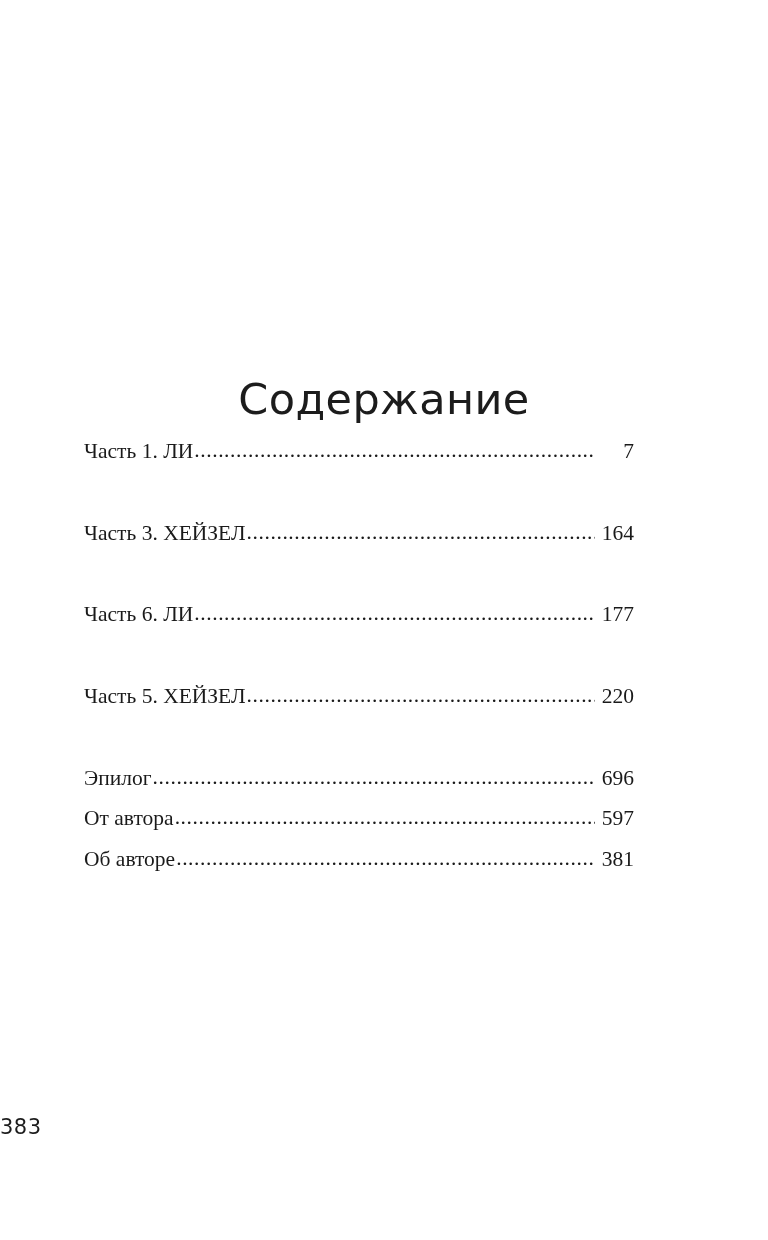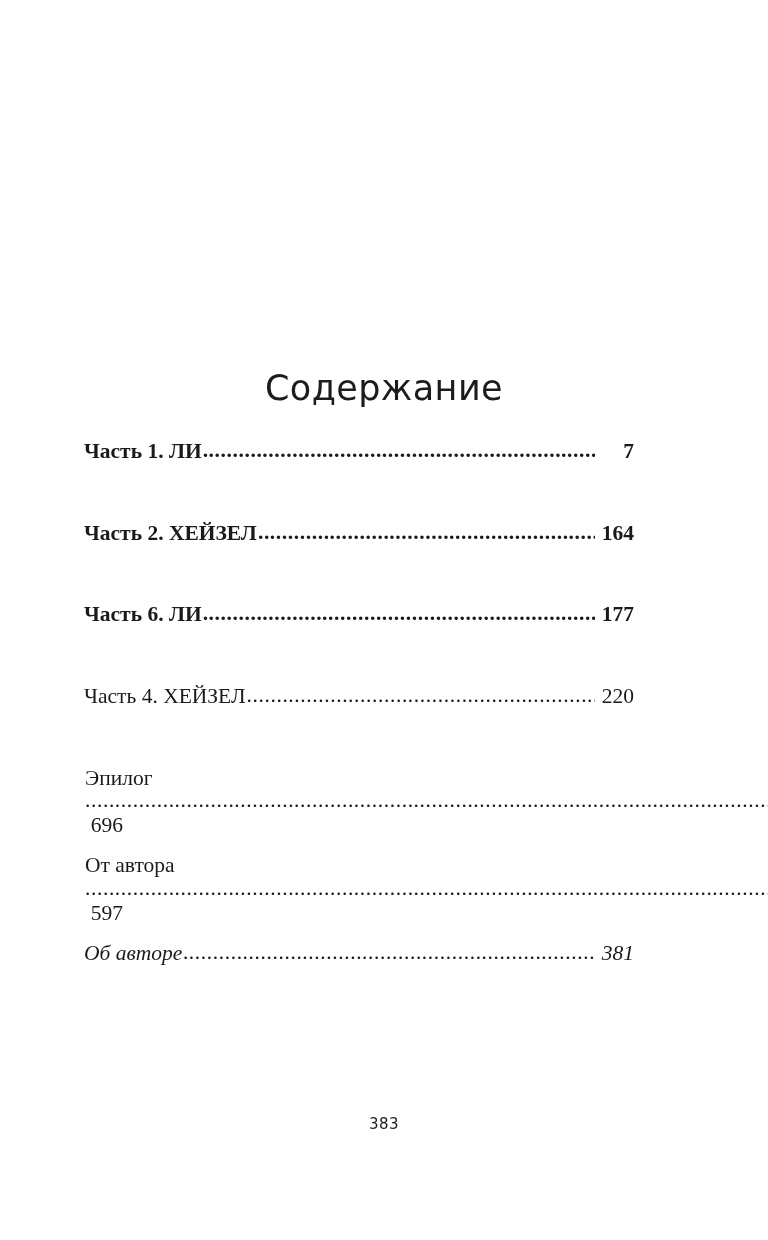--- a/index.html
+++ b/index.html
@@ -20,21 +20,21 @@
     inset: 0;
     padding: 0;
   }
   .toc-title {
     position: absolute;
     top: 345px;
     left: 0;
     right: 0;
     text-align: center;
     font-family: "DejaVu Sans", sans-serif;
-    font-size: 35px;
+    font-size: 43px;
     font-weight: 400;
     letter-spacing: 0.4px;
     color: #1c1c1c;
   }
   .toc-list {
     position: absolute;
     top: 440px;
     left: 84px;
     width: 550px;
   }
@@ -59,63 +59,63 @@
     font-size: 21.5px;
     letter-spacing: 0.6px;
     color: #1a1a1a;
   }
   .toc-entry .page-num {
     flex: 0 0 auto;
     text-align: right;
     min-width: 34px;
   }
   
-  .gap-part { margin-bottom: 58px; font-weight: bold; }
+  .gap-part { margin-bottom: 58px; }
   .gap-last-part { margin-bottom: 58px; }
-  .gap-tight { margin-bottom: 17px; flex-direction: column; }
-  .gap-none { margin-bottom: 2px; font-style: italic; }
+  .gap-tight { margin-bottom: 17px; }
+  .gap-none { margin-bottom: 2px; }
   .space-before-num { padding-left: 4px; }
   .folio {
     position: absolute;
     top: 1115px;
     left: 0;
     right: 0;
-    text-align: center;
+    text-align: left;
     font-family: "DejaVu Sans", sans-serif;
-    font-size: 15px;
+    font-size: 21px;
     color: #1c1c1c;
     letter-spacing: 0.5px;
   }
 </style>
 </head>
 <body>
 
 <div class="page">
 
   <h1 class="toc-title">Содержание</h1>
 
   <div class="toc-list">
 
   <div class="toc-entry gap-part">
         <span class="label">Часть 1. ЛИ</span>
         <span class="leader">............................................................................................................................................</span>
         <span class="page-num space-before-num">7</span>
       </div>
       <div class="toc-entry gap-part">
-        <span class="label">Часть 2. ХЕЙЗЕЛ</span>
+        <span class="label">Часть 3. ХЕЙЗЕЛ</span>
         <span class="leader">............................................................................................................................................</span>
         <span class="page-num space-before-num">164</span>
       </div>
       <div class="toc-entry gap-part">
         <span class="label">Часть 6. ЛИ</span>
         <span class="leader">............................................................................................................................................</span>
         <span class="page-num space-before-num">177</span>
       </div>
       <div class="toc-entry gap-last-part">
-        <span class="label">Часть 4. ХЕЙЗЕЛ</span>
+        <span class="label">Часть 5. ХЕЙЗЕЛ</span>
         <span class="leader">............................................................................................................................................</span>
         <span class="page-num space-before-num">220</span>
       </div>
       <div class="toc-entry gap-tight">
         <span class="label">Эпилог</span>
         <span class="leader">............................................................................................................................................</span>
         <span class="page-num space-before-num">696</span>
       </div>
       <div class="toc-entry gap-tight">
         <span class="label">От автора</span>

